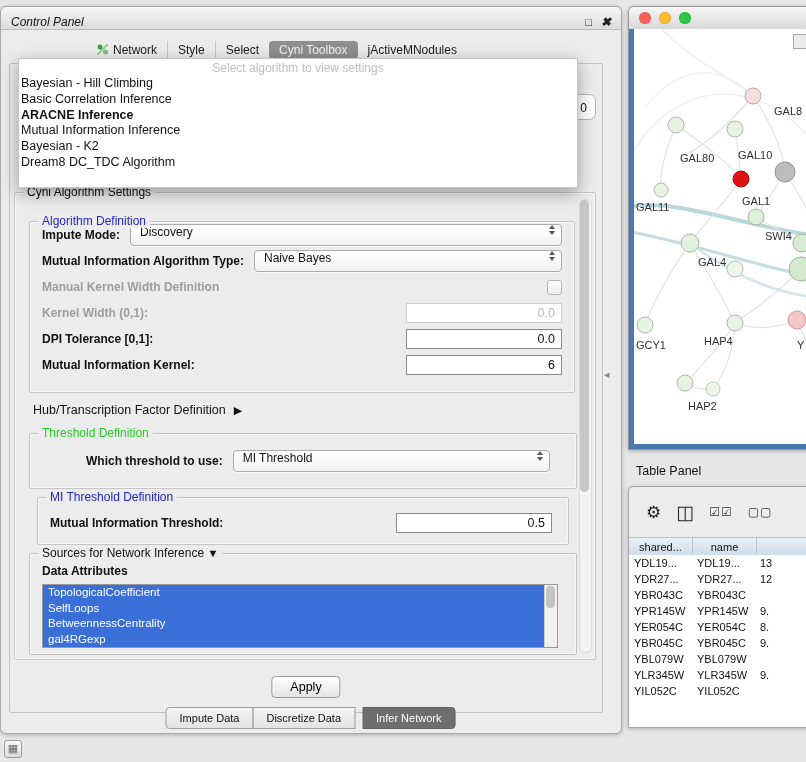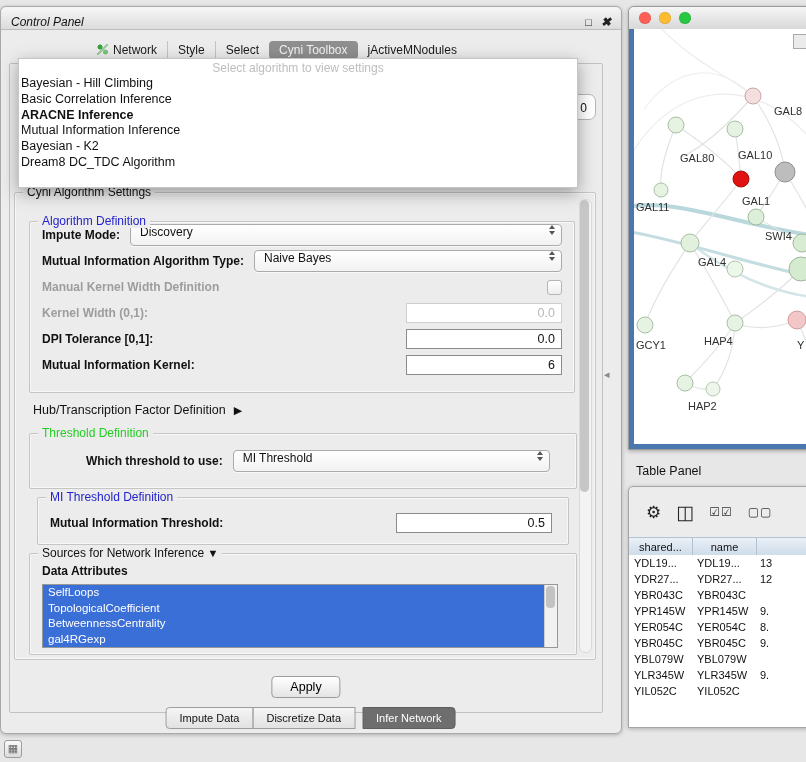--- a/index.html
+++ b/index.html
@@ -232,22 +232,22 @@
       </div>
 
       <div class="group sources">
         <span class="glegend">
           <span>Sources for Network Inference</span>
           <span class="tri">▼</span>
         </span>
         <div class="attrs-label">Data Attributes</div>
         <div class="listbox">
           <div>
+              <div class="attr-item">TopologicalCoefficient</div>
               <div class="attr-item">SelfLoops</div>
-              <div class="attr-item">TopologicalCoefficient</div>
               <div class="attr-item">BetweennessCentrality</div>
               <div class="attr-item">gal4RGexp</div>
             </div>
           <div class="lb-scroll">
             <div class="lb-thumb"></div>
           </div>
         </div>
       </div>
 
       <div class="vscroll">

